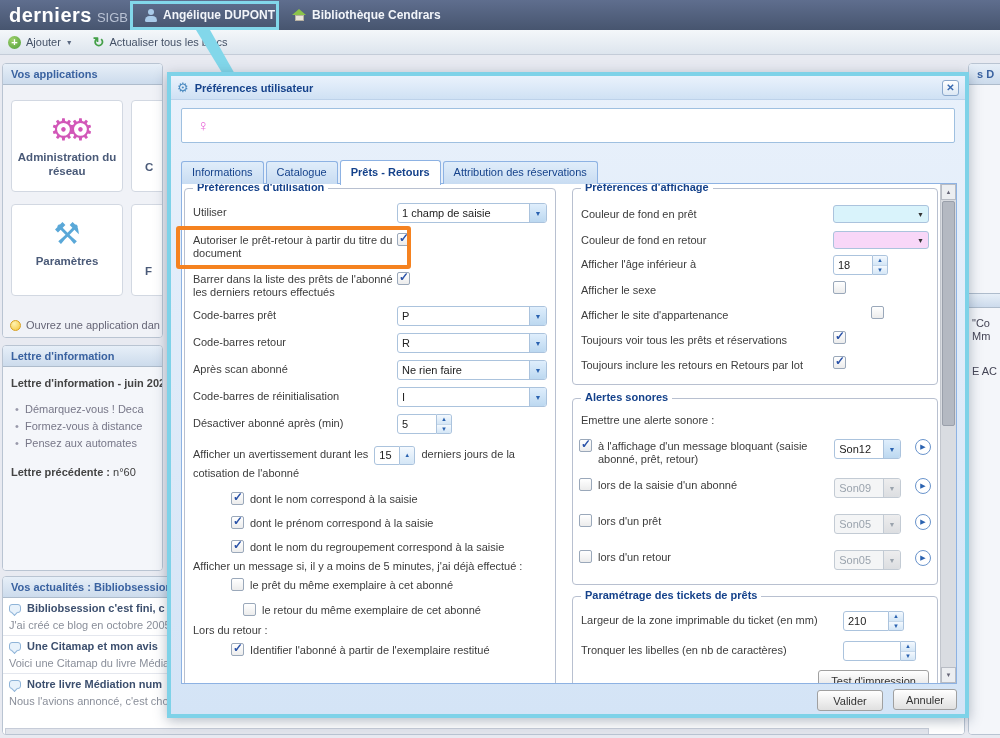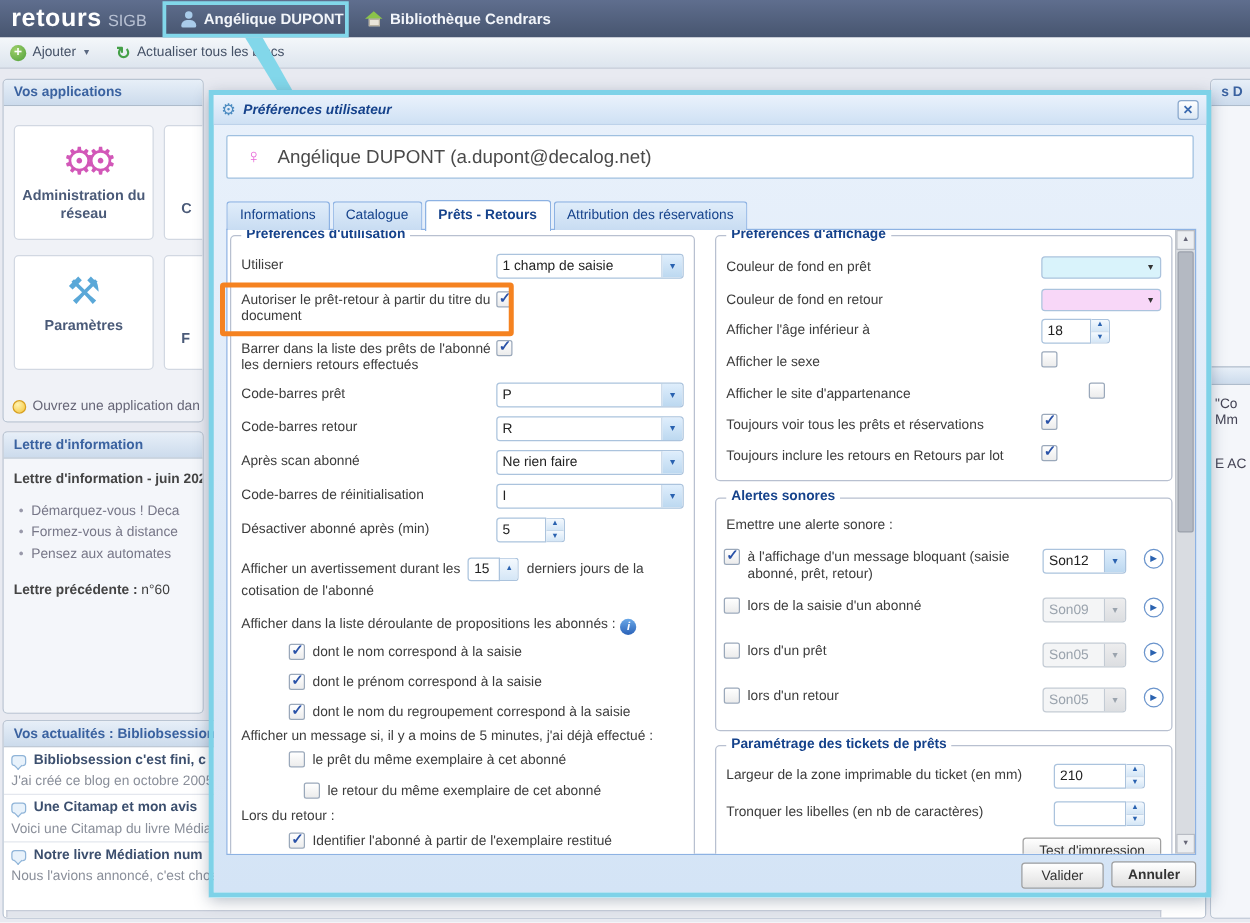--- a/index.html
+++ b/index.html
@@ -75,41 +75,41 @@
   .callout-orange { position:absolute; left:176px; top:226px; width:235px; height:43px;
     border:4px solid #f58220; border-radius:3px; z-index:70; }
   
   .dialog { position:absolute; left:167px; top:72px; width:802px; height:646px;
     border:4px solid #7ed2e8; background:linear-gradient(#e9f1fb,#d4e4f6);
     box-shadow:0 3px 12px rgba(40,60,90,.35); z-index:50; }
   .dlg-titlebar { position:absolute; top:0; left:0; right:0; height:24px;
     background:linear-gradient(#eaf2fc,#cfe1f4); border-bottom:1px solid #bdd2ea;
     display:flex; align-items:center; padding:0 6px; }
   .gear-icon { font-size:13px; color:#4a8ac0; line-height:13px; }
-  .dlg-title { margin-left:6px; font-weight:bold; color:#15428b;font-style:italic; }
+  .dlg-title { margin-left:6px; font-weight:bold; color:#15428b; }
   .close-btn { margin-left:auto; width:17px; height:16px; border:1px solid #8aa8cc; border-radius:3px;
     background:linear-gradient(#ffffff,#dce8f4); color:#3a6ab0; font-weight:bold; font-size:10px;
     display:flex; align-items:center; justify-content:center; }
   .user-box { position:absolute; left:10px; right:10px; top:32px; height:35px; background:#fff;
     border:1px solid #9fc0e0; border-radius:2px; display:flex; align-items:center; padding-left:15px; gap:13px; }
   .female-icon { color:#e86ad8; font-size:16px; }
   .user-name { font-size:15px; color:#4a4a4a; }
   .tab-strip { position:absolute; left:10px; top:84px; height:24px; display:flex; gap:2px; z-index:2; }
   .tab { height:23px; margin-top:1px; line-height:21px; padding:0 10px; color:#15428b;
     background:linear-gradient(#e0edfa,#c8dcf2); border:1px solid #8db2e3; border-bottom:none;
     border-radius:3px 3px 0 0; }
   .tab.active { height:25px; margin-top:0; line-height:23px; background:#fff; font-weight:bold; }
   .dlg-content { position:absolute; left:10px; right:8px; top:107px; bottom:30px;
     background:#fff; border:1px solid #8db2e3; overflow:hidden; }
   .dlg-footer { position:absolute; left:0; right:0; bottom:0; height:30px; }
   .btn { height:21px; padding:0 12px; background:linear-gradient(#ffffff,#e0e0e0);
     border:1px solid #a0a0a0; border-radius:3px; color:#333;
     display:inline-flex; align-items:center; justify-content:center; white-space:nowrap; }
   .btn-validate { position:absolute; right:82px; top:6px; min-width:66px; }
-  .btn-cancel { position:absolute; right:8px; top:5px; min-width:62px;font-weight:bold; }
+  .btn-cancel { position:absolute; right:8px; top:5px; min-width:62px; }
   
   .vscroll { position:absolute; right:0; top:0; bottom:0; width:16px; background:#d9dce1; border-left:1px solid #c2c6cd; }
   .vs-btn { position:absolute; left:0; width:15px; height:16px; background:#eceef1; border:1px solid #b8bcc4;
     color:#667; font-size:6px; display:flex; align-items:center; justify-content:center; }
   .vs-up { top:0; } .vs-down { bottom:0; }
   .vs-thumb { position:absolute; left:1px; top:17px; width:13px; height:225px; background:#b4b9c2; border:1px solid #9aa0ab; border-radius:2px; }
   
   .fieldset { position:relative; border:1px solid #b8c0d0; border-radius:4px; padding:14px 6px 10px 6px; background:#fff; }
   .legend { position:absolute; top:-8px; left:8px; background:#fff; padding:0 4px; color:#15428b; font-weight:bold; white-space:nowrap; }
   .fs-usage { position:absolute; left:2px; top:4px; width:372px; height:640px; }
@@ -150,21 +150,21 @@
     align-items:center; justify-content:center; vertical-align:-2px; margin-left:4px; }
   .section-lbl { margin:0 2px 7px 2px; line-height:14px; }
   .avert { margin:0 2px 10px 2px; line-height:17px; }
   .bottom-bar { position:absolute; left:2px; right:35px; bottom:0px; height:6px; background:#e2e5ec; border:1px solid #c6ccd8; border-bottom:none; z-index:3; }
 </style>
 </head>
 <body>
 
 <div class="topbar">
   <div class="logo-wrap">
-    <span class="logo">retours</span>
+    <span class="logo">derniers</span>
     <span class="logo-suffix">SIGB</span>
   </div>
   <div class="top-tab user">
     <span class="person-icon">
         <i></i>
         <b></b>
       </span>
     <span>Angélique DUPONT</span>
   </div>
   <div class="top-tab lib">
@@ -267,21 +267,20 @@
   <div class="dlg-titlebar">
     <span class="gear-icon">⚙</span>
     <span class="dlg-title">Préférences utilisateur</span>
     <span class="close-btn">
         <span>✕</span>
       </span>
   </div>
 
   <div class="user-box">
     <span class="female-icon">♀</span>
-    <span class="user-name">Angélique DUPONT (a.dupont@decalog.net)</span>
   </div>
 
   <div class="tab-strip">
     <div class="tab">Informations</div>
     <div class="tab">Catalogue</div>
     <div class="tab active">Prêts - Retours</div>
     <div class="tab">Attribution des réservations</div>
   </div>
 
   <div class="dlg-content">
@@ -359,23 +358,20 @@
         <span class="spin" style="height:19px; margin:0 3px;">
           <span class="field" style="width:26px;">15</span>
           <span class="btns">
               <span>▲</span>
             </span>
         </span>
         <span>derniers jours de la</span><br>
         <span>cotisation de l'abonné</span>
       </div>
 
-      <div class="section-lbl">
-        <span>Afficher dans la liste déroulante de propositions les abonnés :</span><span class="info-icon">i</span>
-      </div>
 
       <div class="chkrow">
         <span class="cb on">
             <span class="mark">✓</span>
           </span>
         <span class="clabel">dont le nom correspond à la saisie</span>
       </div>
       <div class="chkrow">
         <span class="cb on">
             <span class="mark">✓</span>
@@ -513,21 +509,21 @@
             </span>
         </div>
       </div>
 
       <div class="fieldset" style="margin-top:11px; padding-top:14px;">
         <span class="legend">Paramétrage des tickets de prêts</span>
 
         <div class="frow" style="margin-bottom:10px;">
           <span class="lbl" style="width:262px;">Largeur de la zone imprimable du ticket (en mm)</span>
           <span class="spin">
-            <span class="field" style="width:58px;">210</span>
+            <span class="field" style="width:46px;">210</span>
             <span class="btns">
                 <span>▲</span>
                 <span>▼</span>
               </span>
           </span>
         </div>
         <div class="frow" style="margin-bottom:9px;">
           <span class="lbl" style="width:262px;">Tronquer les libelles (en nb de caractères)</span>
           <span class="spin">
             <span class="field" style="width:58px;"></span>

